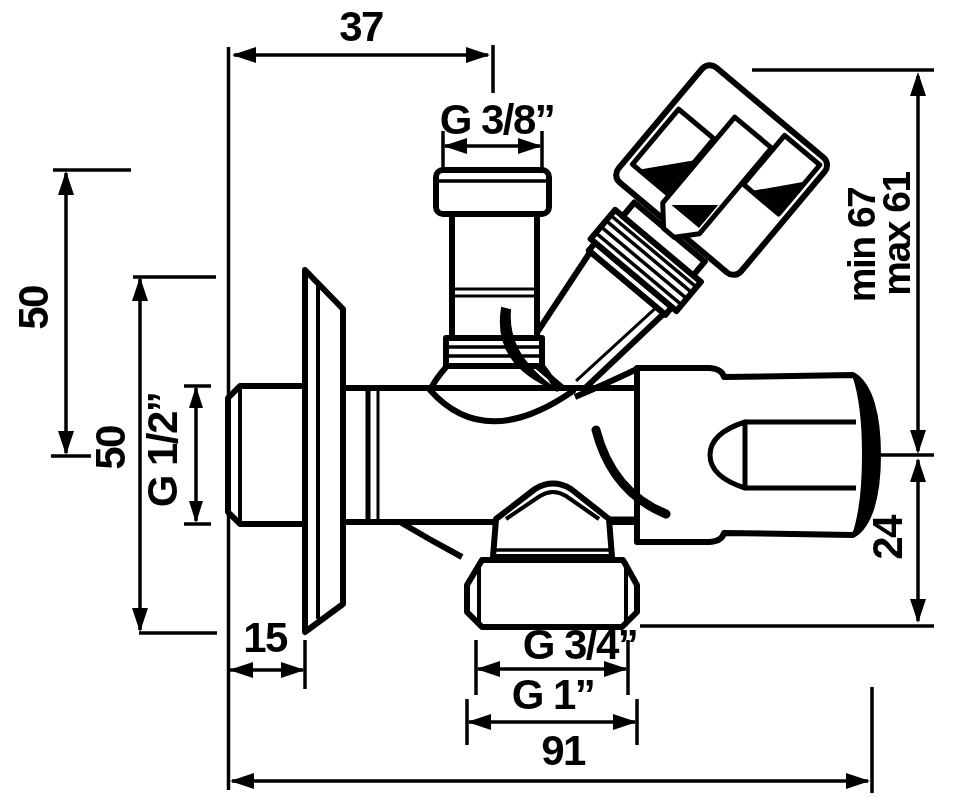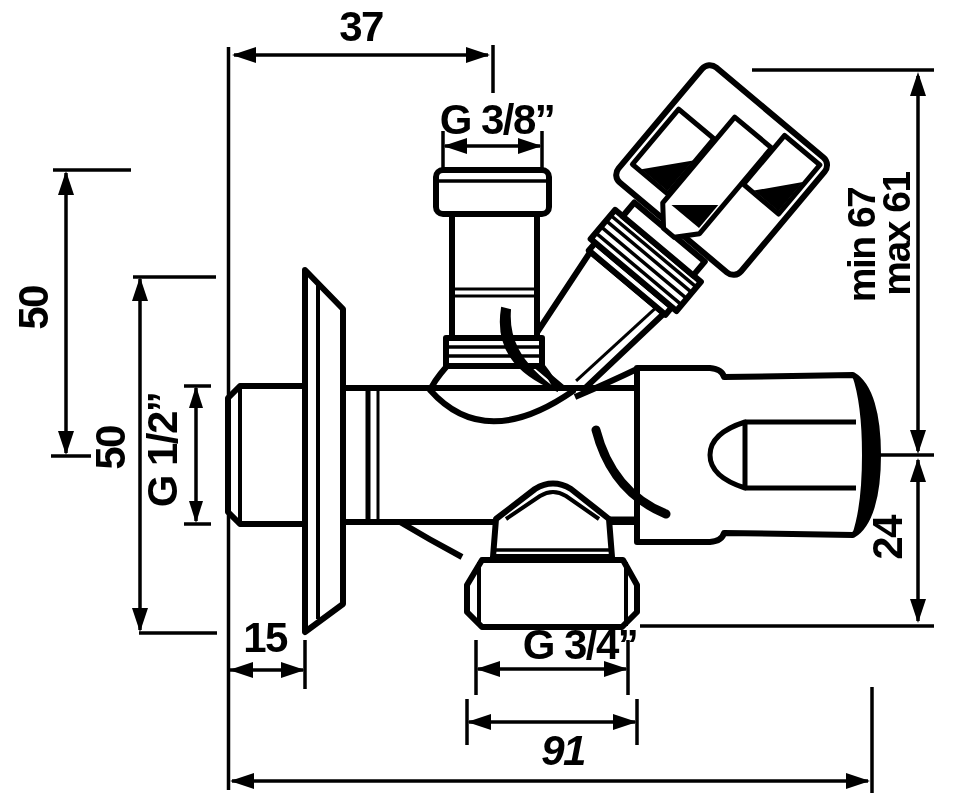--- a/index.html
+++ b/index.html
@@ -205,15 +205,16 @@
   <div class="dim-label" style="left:361px;top:27px;">37</div>
   <div class="dim-label" style="left:497px;top:120px;">G 3/8”</div>
   <div class="dim-label vert small" style="left:861px;top:245px;">min 67</div>
   <div class="dim-label vert small" style="left:896px;top:234px;">max 61</div>
   <div class="dim-label vert" style="left:34px;top:308px;">50</div>
   <div class="dim-label vert" style="left:111px;top:448px;">50</div>
   <div class="dim-label vert" style="left:163px;top:450px;">G 1/2”</div>
   <div class="dim-label vert" style="left:888px;top:538px;">24</div>
   <div class="dim-label" style="left:265px;top:638px;">15</div>
   <div class="dim-label" style="left:580px;top:645px;">G 3/4”</div>
-  <div class="dim-label" style="left:563px;top:751px;font-style:italic;">91</div>
+  <div class="dim-label" style="left:553px;top:695px;">G 1”</div>
+  <div class="dim-label" style="left:563px;top:751px;">91</div>
 
 </div>
 
 </body></html>

